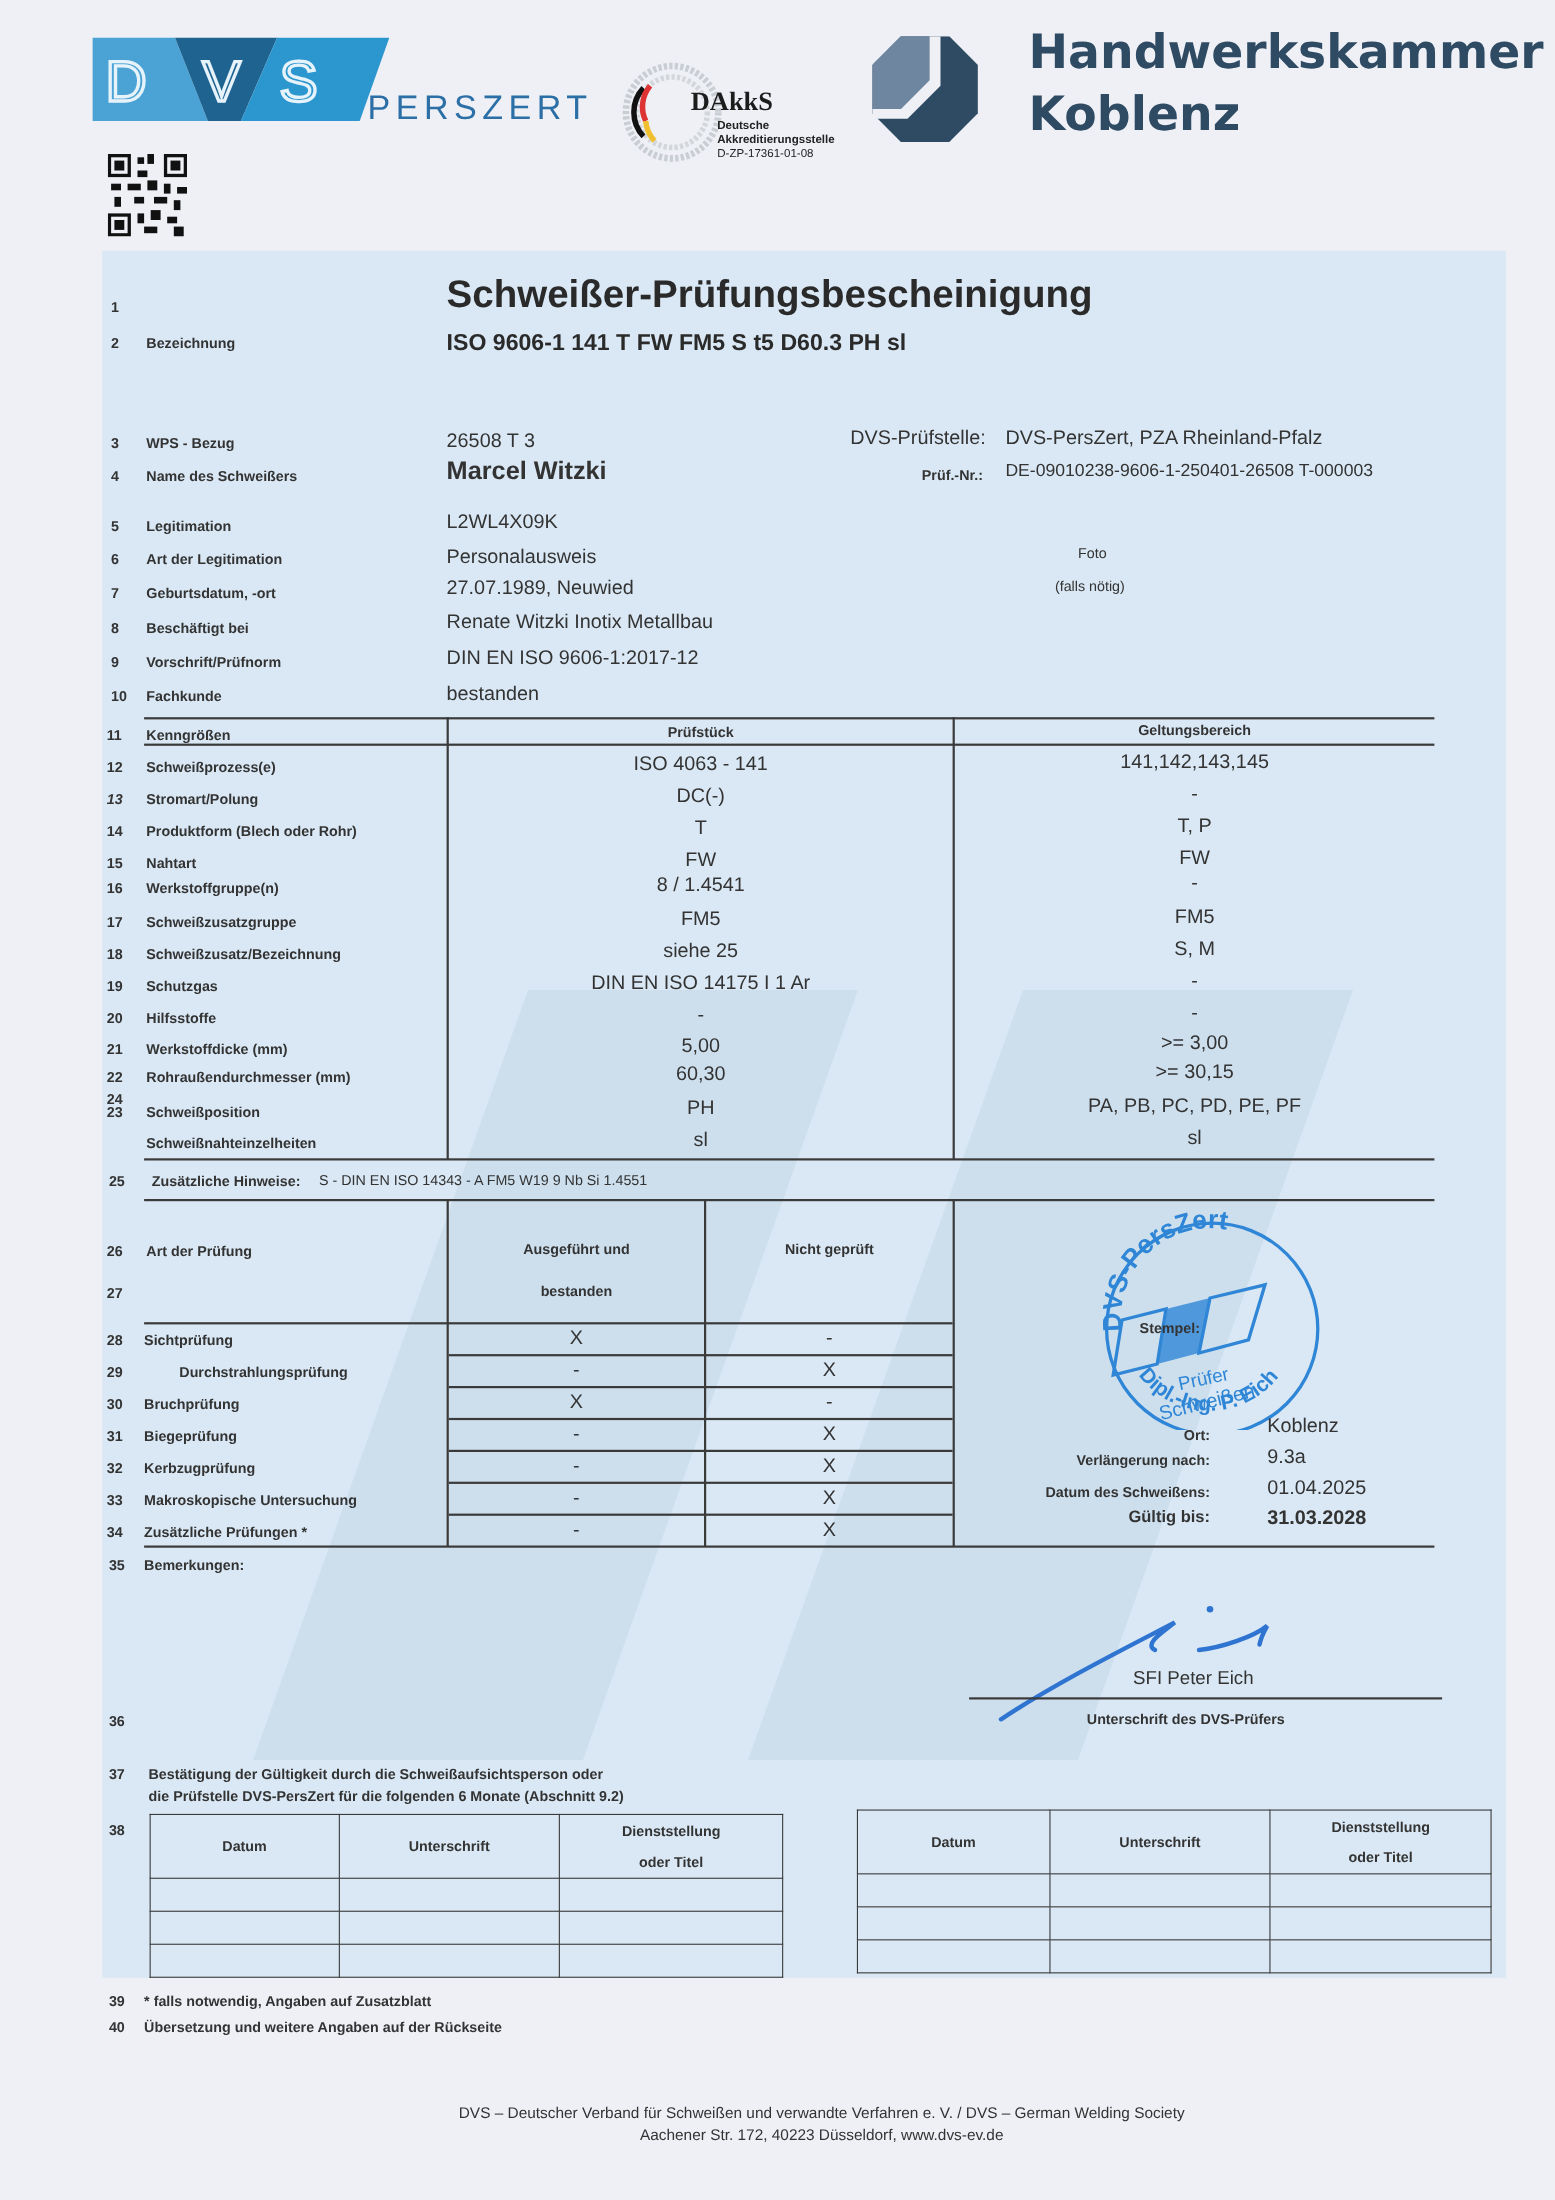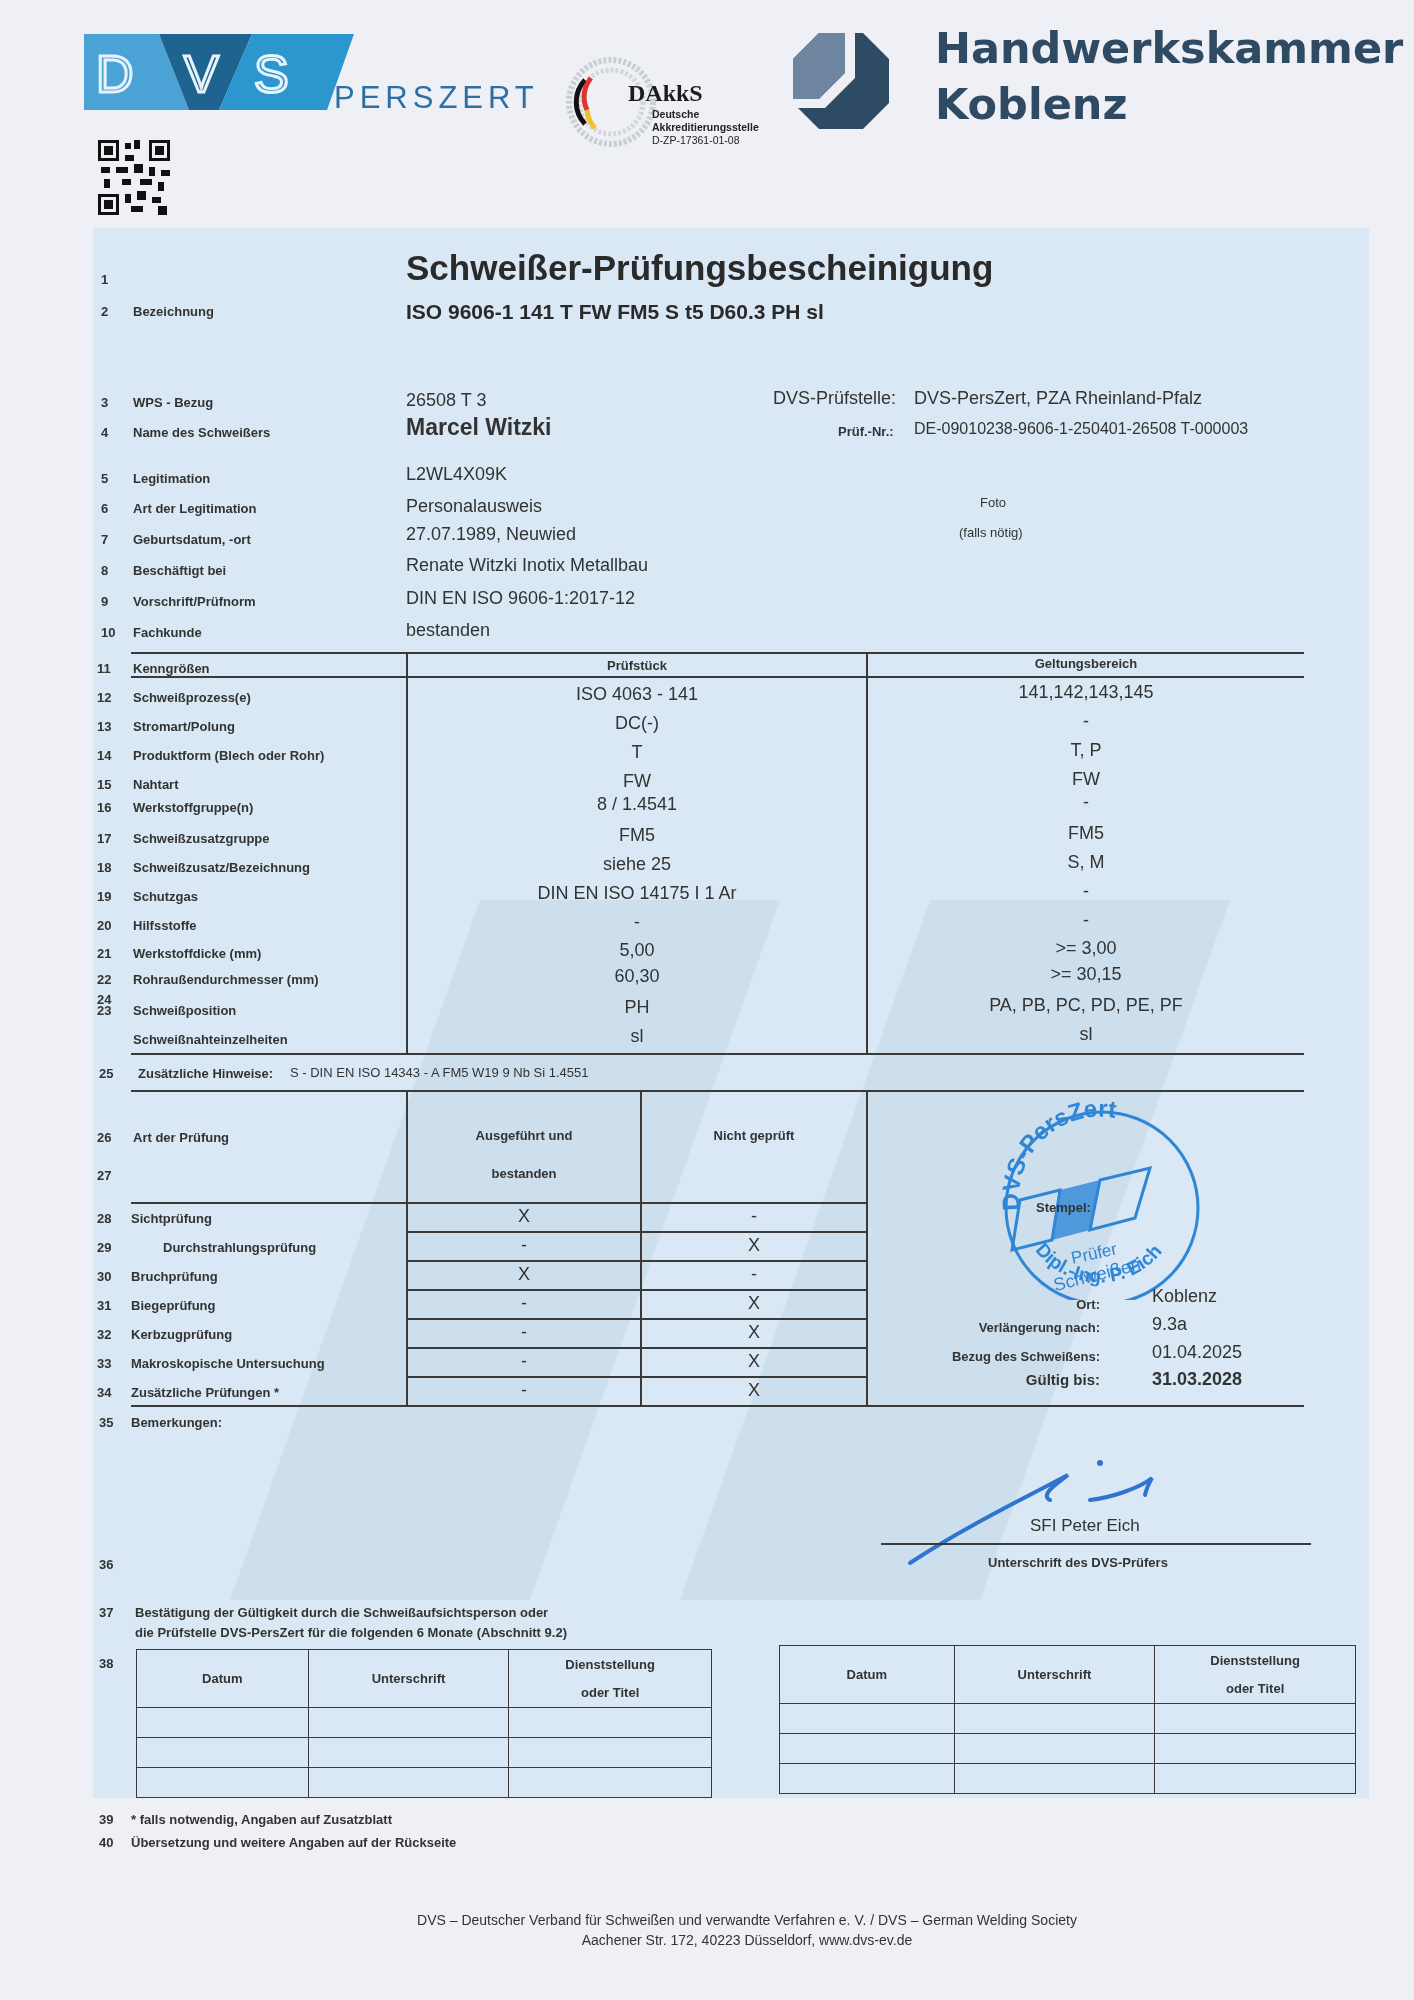--- a/index.html
+++ b/index.html
@@ -175,21 +175,21 @@
 <div class="abs ln" style="left:97px; top:661px;">11</div>
 <div class="abs lbl" style="left:133px; top:661px;">Kenngrößen</div>
 <div class="abs col-h center" style="left:408px; width:458px; top:658px;">Prüfstück</div>
 <div class="abs col-h center" style="left:868px; width:436px; top:656px;">Geltungsbereich</div>
 
 <div id="param-rows">
     <div class="abs ln" style="left:97px; top:690px;">12</div>
     <div class="abs lbl" style="left:133px; top:690px;">Schweißprozess(e)</div>
     <div class="abs val center" style="left:408px; width:458px; top:684px;">ISO 4063 - 141</div>
     <div class="abs val center" style="left:868px; width:436px; top:682px;">141,142,143,145</div>
-    <div class="abs ln" style="left:97px; top:719px;">13</div>
+    <div class="abs ln" style="left:97px; top:719px;font-style:italic;">13</div>
     <div class="abs lbl" style="left:133px; top:719px;">Stromart/Polung</div>
     <div class="abs val center" style="left:408px; width:458px; top:713px;">DC(-)</div>
     <div class="abs val center" style="left:868px; width:436px; top:711px;">-</div>
     <div class="abs ln" style="left:97px; top:748px;">14</div>
     <div class="abs lbl" style="left:133px; top:748px;">Produktform (Blech oder Rohr)</div>
     <div class="abs val center" style="left:408px; width:458px; top:742px;">T</div>
     <div class="abs val center" style="left:868px; width:436px; top:740px;">T, P</div>
     <div class="abs ln" style="left:97px; top:777px;">15</div>
     <div class="abs lbl" style="left:133px; top:777px;">Nahtart</div>
     <div class="abs val center" style="left:408px; width:458px; top:771px;">FW</div>
@@ -303,21 +303,21 @@
   <text x="82" y="158" font-family="Liberation Sans, sans-serif" font-size="17" fill="#2f86d6" transform="rotate(-12 110 158)">Prüfer</text>
   <text x="64" y="180" font-family="Liberation Sans, sans-serif" font-size="18" fill="#2f86d6" transform="rotate(-14 110 180)">Schweißen</text>
   <text font-family="Liberation Sans, sans-serif" font-size="19" font-weight="bold" fill="#2f86d6"><textPath href="#ringBot">Dipl.-Ing. P. Eich</textPath></text>
 </svg>
 <div class="abs stamp-label">Stempel:</div>
 
 <div class="abs lbl" style="right:314px; top:1297px; text-align:right;">Ort:</div>
 <div class="abs val" style="left:1152px; top:1286px;">Koblenz</div>
 <div class="abs lbl" style="right:314px; top:1320px; text-align:right;">Verlängerung nach:</div>
 <div class="abs val" style="left:1152px; top:1314px;">9.3a</div>
-<div class="abs lbl" style="right:314px; top:1349px; text-align:right;">Bezug des Schweißens:</div>
+<div class="abs lbl" style="right:314px; top:1349px; text-align:right;">Datum des Schweißens:</div>
 <div class="abs val" style="left:1152px; top:1342px;">01.04.2025</div>
 <div class="abs" style="right:314px; top:1371px; text-align:right; font-size:15px; font-weight:bold; color:#333;">Gültig bis:</div>
 <div class="abs" style="left:1152px; top:1369px; font-size:18px; font-weight:bold; color:#333;">31.03.2028</div>
 
 <svg class="abs sig" viewBox="0 0 270 120">
   <path d="M 10 113 C 60 80, 120 50, 168 25 C 155 35, 140 45, 150 50" fill="none" stroke="#2e74d0" stroke-width="4" stroke-linecap="round"></path>
   <circle cx="200" cy="13" r="3" fill="#2e74d0"></circle>
   <path d="M 190 50 C 210 48, 240 38, 252 28 C 248 35, 246 40, 245 45" fill="none" stroke="#2e74d0" stroke-width="4" stroke-linecap="round"></path>
 </svg>
 <div class="abs" style="left:1030px; top:1516px; font-size:17px; color:#333;">SFI Peter Eich</div>

